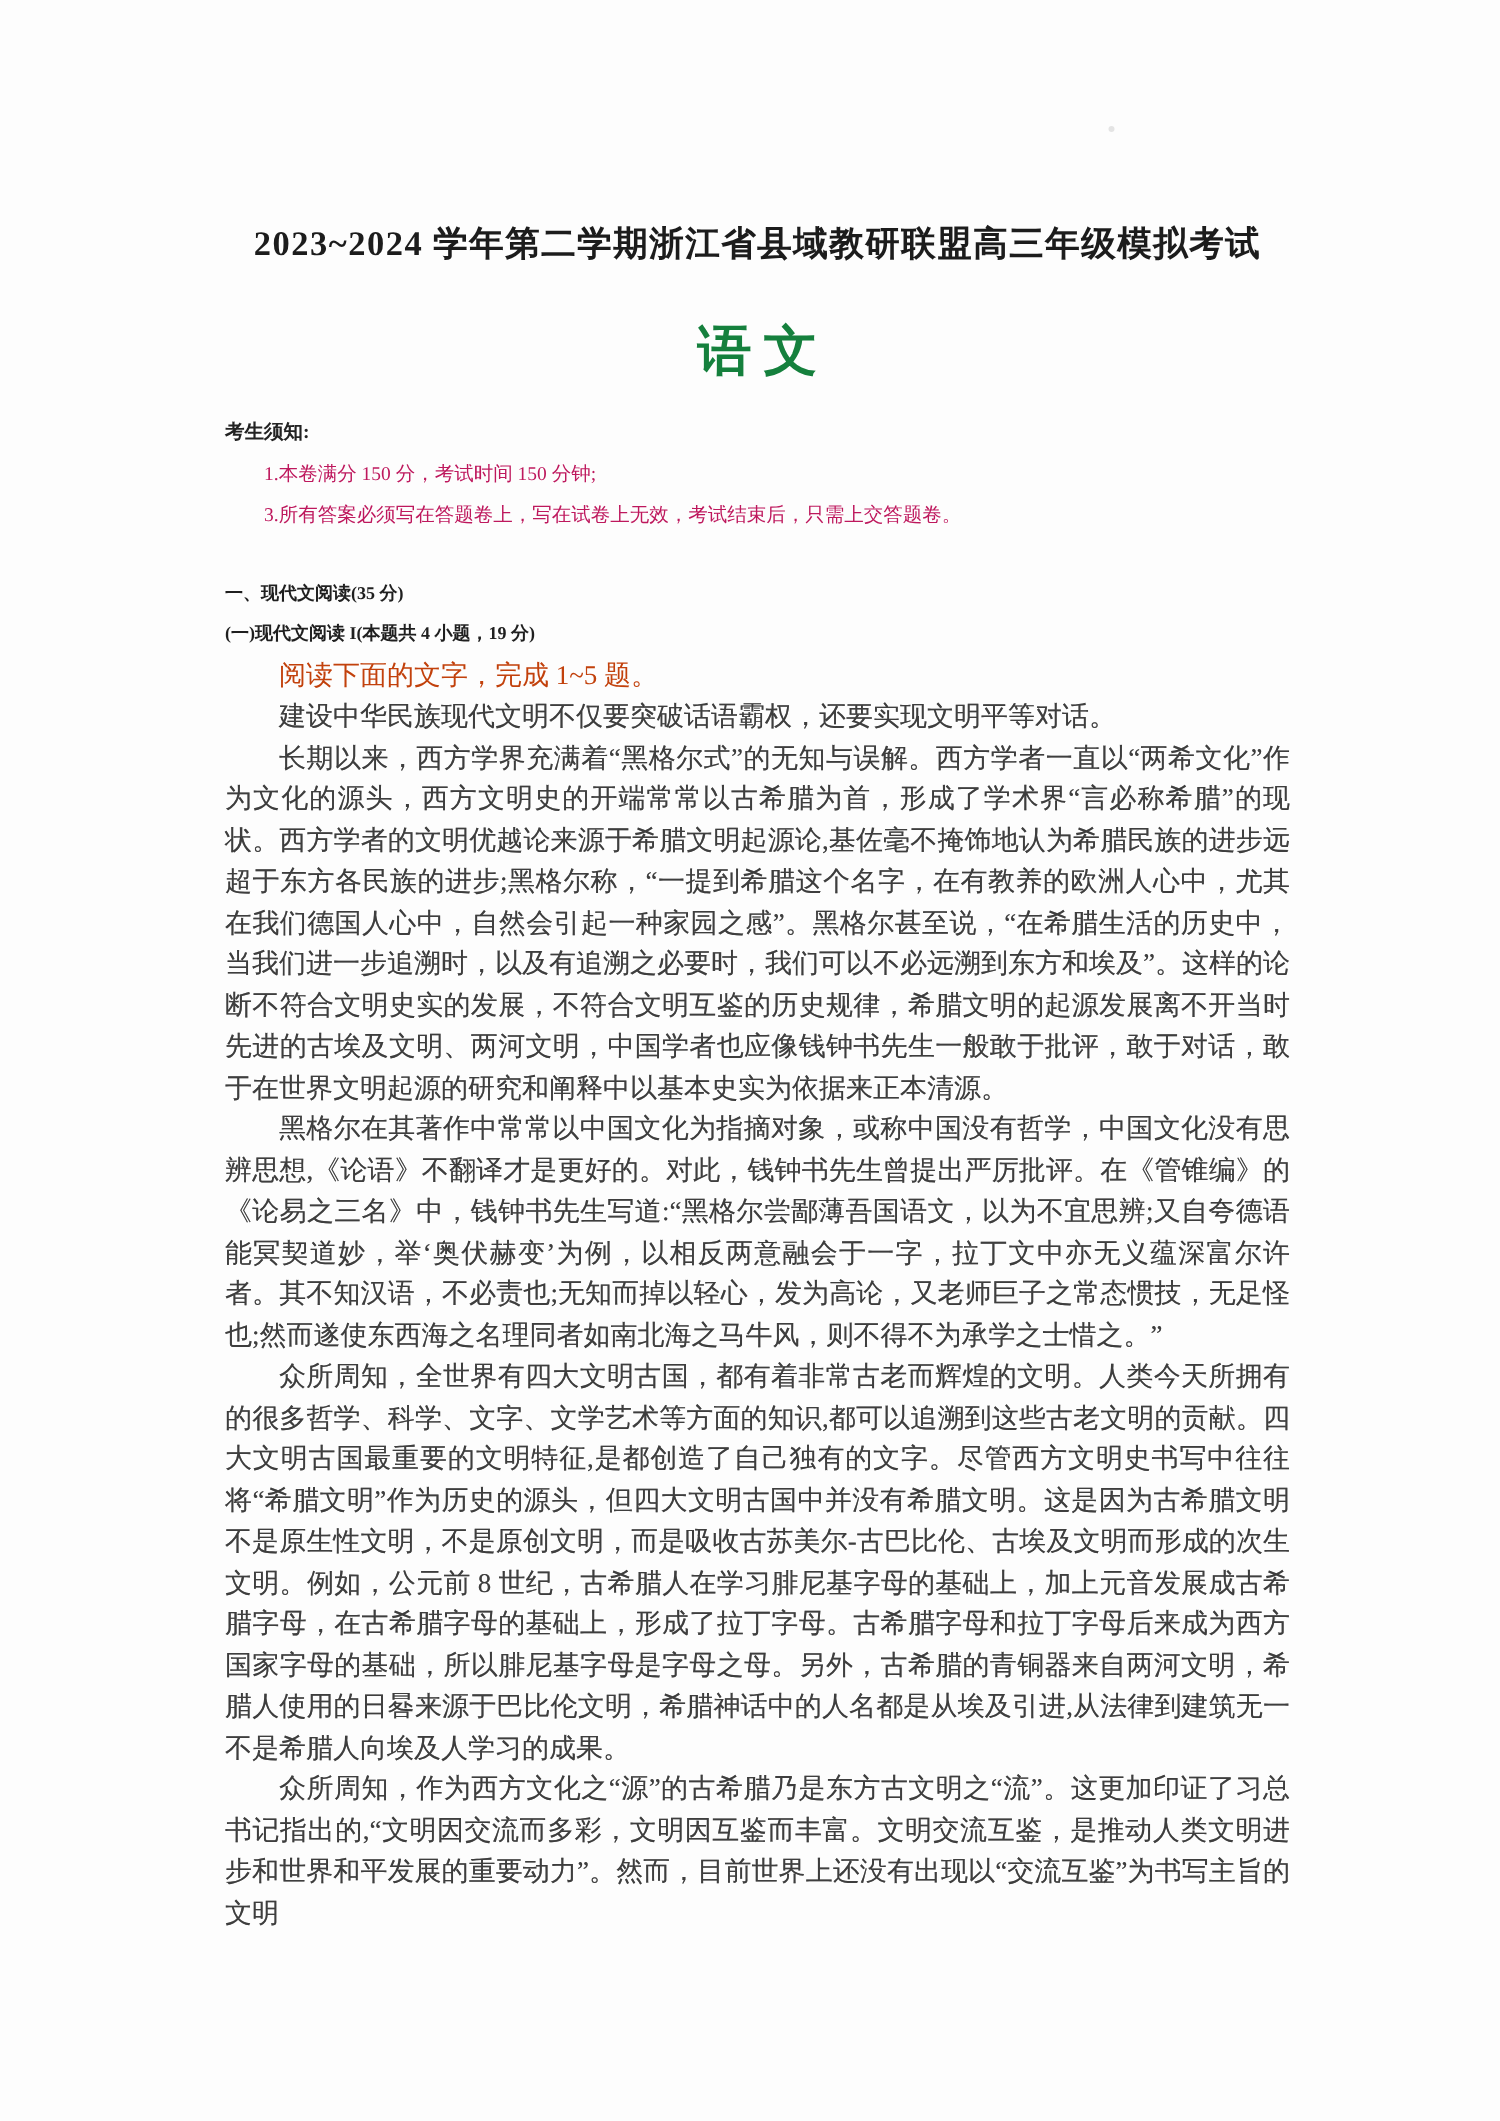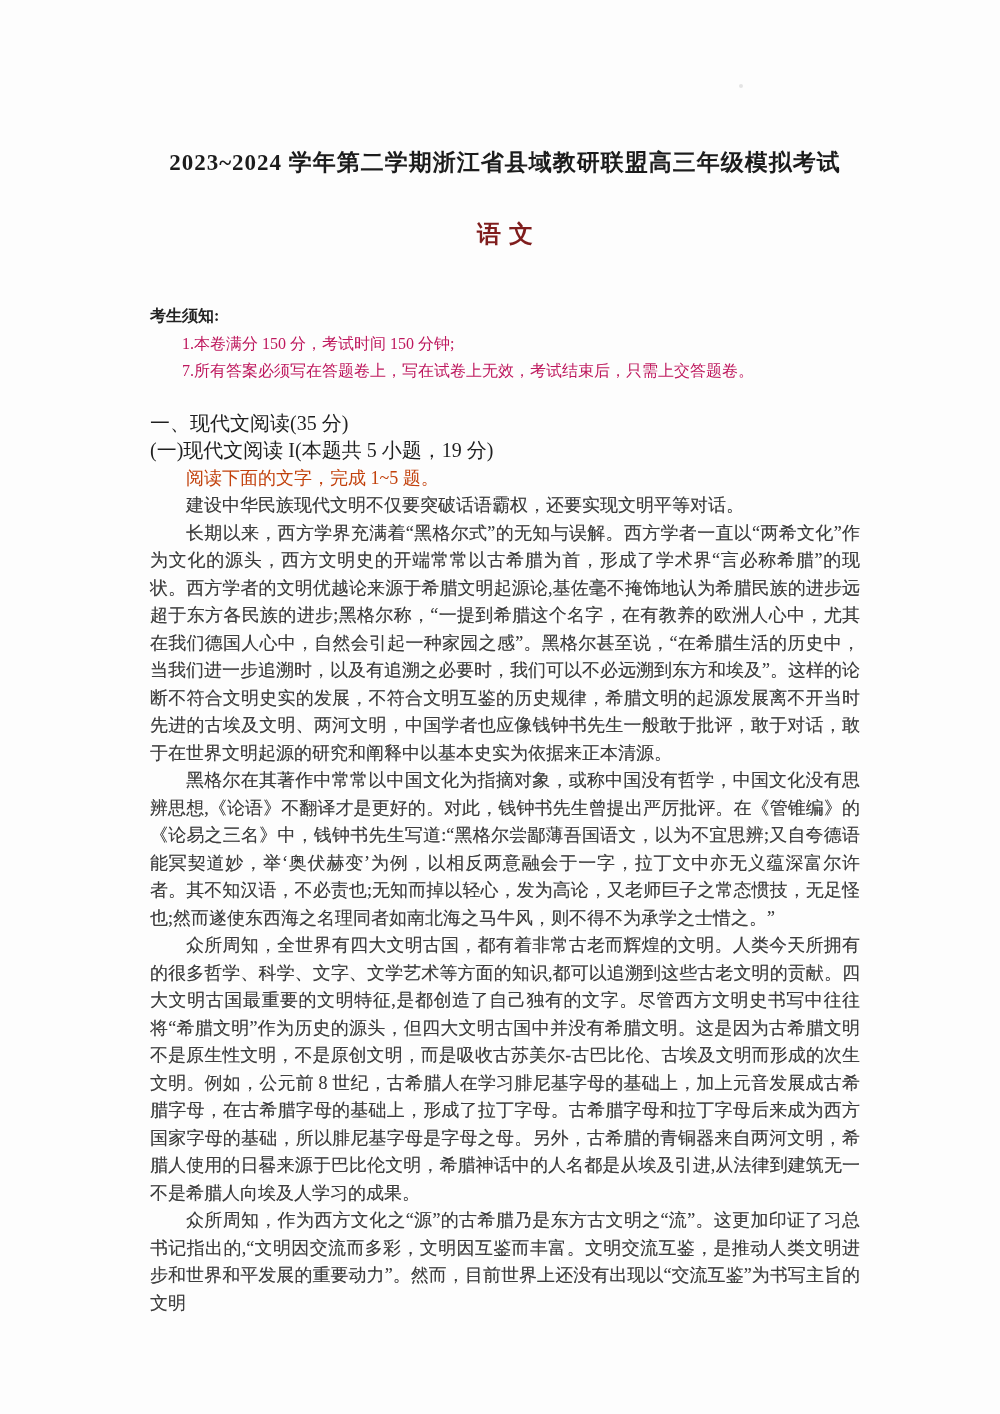--- a/index.html
+++ b/index.html
@@ -34,30 +34,30 @@
     text-align: center;
     font-size: 23px;
     line-height: 30px;
     font-weight: bold;
     color: #1c1c1c;
     letter-spacing: 1px;
   }
   .doc-subject {
     margin: 40px 0 0 0;
     text-align: center;
-    font-size: 24px;
+    font-size: 36px;
     line-height: 32px;
     font-weight: bold;
-    color: #7f1d1d;
+    color: #15803d;
     letter-spacing: 8px;
     text-indent: 8px; 
   }
   .notice {
-    margin-top: 52px;
-    font-size: 16px;
+    margin-top: 24px;
+    font-size: 13px;
     line-height: 27.5px;
   }
   .notice-label {
     margin: 0;
     font-weight: bold;
     color: #222222;
   }
   .notice-item {
     margin: 0;
     text-indent: 2em;
@@ -65,23 +65,23 @@
     color: #be185d;
   }
   .reading {
     margin-top: 25px;
     font-size: 18px;
     line-height: 27.5px;
   }
   .section-heading,
   .section-subheading {
     margin: 0;
-    font-size: 20px;
+    font-size: 12px;
     line-height: 27.5px;
-    font-weight: normal;
+    font-weight: bold;
     color: #1f1f1f;
   }
   .instruction {
     margin: 0;
     text-indent: 2em;
     color: #c2410c;
   }
   .passage .para {
     margin: 0;
     text-indent: 2em;
@@ -97,26 +97,26 @@
 <div class="page">
   <div class="scan-dot"></div>
 
   <h1 class="doc-title">2023~2024 学年第二学期浙江省县域教研联盟高三年级模拟考试</h1>
 
   <h2 class="doc-subject">语文</h2>
 
   <section class="notice">
     <p class="notice-label">考生须知:</p>
     <p class="notice-item">1.本卷满分 150 分，考试时间 150 分钟;</p>
-    <p class="notice-item">7.所有答案必须写在答题卷上，写在试卷上无效，考试结束后，只需上交答题卷。</p>
+    <p class="notice-item">3.所有答案必须写在答题卷上，写在试卷上无效，考试结束后，只需上交答题卷。</p>
   </section>
 
   <section class="reading">
     <h3 class="section-heading">一、现代文阅读(35 分)</h3>
-    <h4 class="section-subheading">(一)现代文阅读 I(本题共 5 小题，19 分)</h4>
+    <h4 class="section-subheading">(一)现代文阅读 I(本题共 4 小题，19 分)</h4>
     <p class="instruction">阅读下面的文字，完成 1~5 题。</p>
 
     <div class="passage">
       <p class="para">建设中华民族现代文明不仅要突破话语霸权，还要实现文明平等对话。</p>
       <p class="para">长期以来，西方学界充满着“黑格尔式”的无知与误解。西方学者一直以“两希文化”作为文化的源头，西方文明史的开端常常以古希腊为首，形成了学术界“言必称希腊”的现状。西方学者的文明优越论来源于希腊文明起源论,基佐毫不掩饰地认为希腊民族的进步远超于东方各民族的进步;黑格尔称，“一提到希腊这个名字，在有教养的欧洲人心中，尤其在我们德国人心中，自然会引起一种家园之感”。黑格尔甚至说，“在希腊生活的历史中，当我们进一步追溯时，以及有追溯之必要时，我们可以不必远溯到东方和埃及”。这样的论断不符合文明史实的发展，不符合文明互鉴的历史规律，希腊文明的起源发展离不开当时先进的古埃及文明、两河文明，中国学者也应像钱钟书先生一般敢于批评，敢于对话，敢于在世界文明起源的研究和阐释中以基本史实为依据来正本清源。</p>
       <p class="para">黑格尔在其著作中常常以中国文化为指摘对象，或称中国没有哲学，中国文化没有思辨思想,《论语》不翻译才是更好的。对此，钱钟书先生曾提出严厉批评。在《管锥编》的《论易之三名》中，钱钟书先生写道:“黑格尔尝鄙薄吾国语文，以为不宜思辨;又自夸德语能冥契道妙，举‘奥伏赫变’为例，以相反两意融会于一字，拉丁文中亦无义蕴深富尔许者。其不知汉语，不必责也;无知而掉以轻心，发为高论，又老师巨子之常态惯技，无足怪也;然而遂使东西海之名理同者如南北海之马牛风，则不得不为承学之士惜之。”</p>
       <p class="para">众所周知，全世界有四大文明古国，都有着非常古老而辉煌的文明。人类今天所拥有的很多哲学、科学、文字、文学艺术等方面的知识,都可以追溯到这些古老文明的贡献。四大文明古国最重要的文明特征,是都创造了自己独有的文字。尽管西方文明史书写中往往将“希腊文明”作为历史的源头，但四大文明古国中并没有希腊文明。这是因为古希腊文明不是原生性文明，不是原创文明，而是吸收古苏美尔-古巴比伦、古埃及文明而形成的次生文明。例如，公元前 8 世纪，古希腊人在学习腓尼基字母的基础上，加上元音发展成古希腊字母，在古希腊字母的基础上，形成了拉丁字母。古希腊字母和拉丁字母后来成为西方国家字母的基础，所以腓尼基字母是字母之母。另外，古希腊的青铜器来自两河文明，希腊人使用的日晷来源于巴比伦文明，希腊神话中的人名都是从埃及引进,从法律到建筑无一不是希腊人向埃及人学习的成果。</p>
       <p class="para">众所周知，作为西方文化之“源”的古希腊乃是东方古文明之“流”。这更加印证了习总书记指出的,“文明因交流而多彩，文明因互鉴而丰富。文明交流互鉴，是推动人类文明进步和世界和平发展的重要动力”。然而，目前世界上还没有出现以“交流互鉴”为书写主旨的文明</p>
     </div>
   </section>

